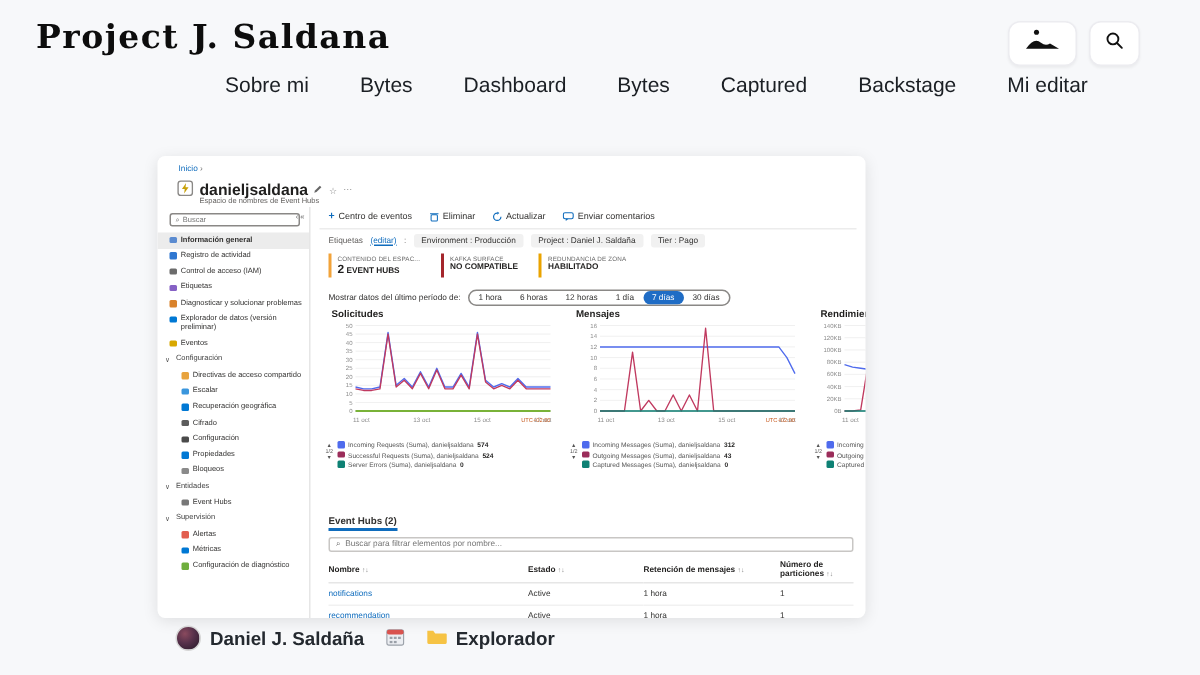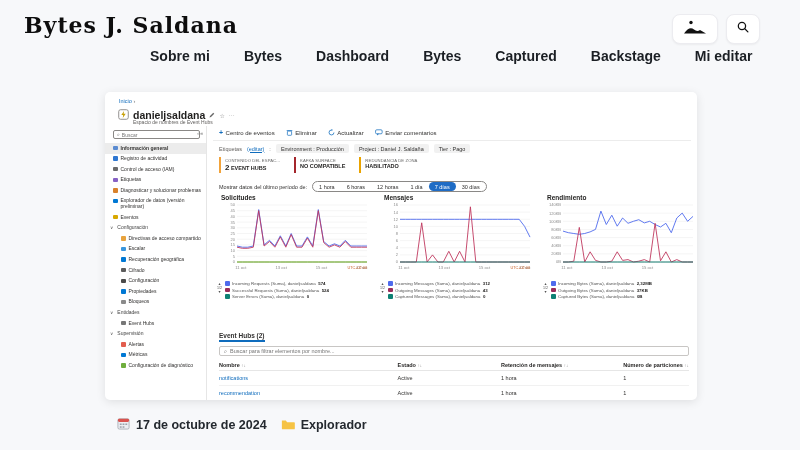--- a/index.html
+++ b/index.html
@@ -6,24 +6,24 @@
   html,body { width:800px; height:450px; overflow:hidden; background:#f7f8fa;
     font-family:"Liberation Sans", sans-serif; color:#1b1f24; }
 
   
   .logo { position:absolute; left:24px; top:12px; font-family:"DejaVu Serif", serif;
     font-size:22px; font-weight:800; letter-spacing:1px; color:#0d0d0d; }
   .hdr-btn { position:absolute; top:14px; height:30px; background:#fff; border:1px solid #ececf0;
     border-radius:8px; display:flex; align-items:center; justify-content:center;
     box-shadow:0 1px 2px rgba(0,0,0,.05); cursor:pointer; }
   .nav { position:absolute; left:150px; top:48px; display:flex; gap:34px; }
-  .nav a { font-size:14px; font-weight:700; color:#1b1f24; text-decoration:none; cursor:pointer; }
+  .nav a { font-size:14px; font-weight:400; color:#1b1f24; text-decoration:none; cursor:pointer; }
 
   
-  .shot { position:absolute; left:105px; top:92px; width:592px; height:308px; background:#fff;
+  .shot { position:absolute; left:105px; top:104px; width:472px; height:308px; background:#fff;
     border-radius:5px; box-shadow:0 2px 10px rgba(0,0,0,.10); overflow:hidden;
     font-family:"Liberation Sans", sans-serif; }
   .crumb { position:absolute; left:14px; top:6px; font-size:5.5px; color:#0f6cbd; }
   .crumb .sep { color:#777; }
   .res-row { position:absolute; left:13px; top:14px; display:flex; align-items:center; gap:4px; }
   .res-title { font-size:10.5px; font-weight:700; color:#201f1e; }
   .res-mini { font-size:6px; color:#888; }
   .res-sub { position:absolute; left:28px; top:27px; font-size:5px; color:#605e5c; }
 
   
@@ -87,21 +87,21 @@
   
   .meta { position:absolute; left:117px; top:417px; display:flex; align-items:center; gap:14px; }
   .meta .grpm { display:flex; align-items:center; gap:6px; font-size:12.5px; font-weight:700; color:#24292f; }
   .avatar { width:17px; height:17px; border-radius:50%;
     background:radial-gradient(circle at 35% 30%, #8a4a5e 0%, #55304a 45%, #241726 100%);
     border:1px solid #d6d6d6; }
 </style>
 </head>
 <body>
 
-<div class="logo">Bytes J. Saldana</div>
+<div class="logo">Project J. Saldana</div>
 
 <div class="hdr-btn" style="right:82px; width:46px;">
   <span>
     <svg width="24" height="15" viewBox="0 0 24 15">
         <circle cx="8" cy="2.5" r="1.7" fill="#111"></circle>
         <path d="M1 13.5 Q6.5 5.5 11 9.5 Q14 12 17 10 L23 13.5 Z" fill="#111"></path>
       </svg>
   </span>
 </div>
 <div class="hdr-btn" style="right:40px; width:34px;">
@@ -509,32 +509,35 @@
             </tr>
           </tbody>
       </table>
       
     </div>
   </div>
 </div>
 
 <div class="meta">
   <span class="grpm">
+    <span class="avatar"></span>
+    <span>Daniel J. Saldaña</span>
+  </span>
+  <span class="grpm">
     <span>
       <svg width="13" height="13" viewBox="0 0 14 14">
           <rect x="1" y="2" width="12" height="11" rx="1.5" fill="#eceef2" stroke="#9aa0a8" stroke-width="0.8"></rect>
           <rect x="1" y="2" width="12" height="3.4" rx="1.5" fill="#d9534f"></rect>
           <rect x="3" y="7" width="2" height="1.6" fill="#9aa0a8"></rect>
           <rect x="6" y="7" width="2" height="1.6" fill="#9aa0a8"></rect>
           <rect x="9" y="7" width="2" height="1.6" fill="#9aa0a8"></rect>
           <rect x="3" y="10" width="2" height="1.6" fill="#9aa0a8"></rect>
           <rect x="6" y="10" width="2" height="1.6" fill="#9aa0a8"></rect>
         </svg>
     </span>
-    <span>17 de octubre de 2024</span>
   </span>
   <span class="grpm">
     <span>
       <svg width="14" height="12" viewBox="0 0 16 13">
           <path d="M1 2.5 h4.5 l1.5 2 H15 a0.8 0.8 0 0 1 .8.8 V11.5 a1 1 0 0 1 -1 1 H2 a1 1 0 0 1 -1 -1 Z" fill="#f6c344"></path>
         </svg>
     </span>
     <span>Explorador</span>
   </span>
 </div>

